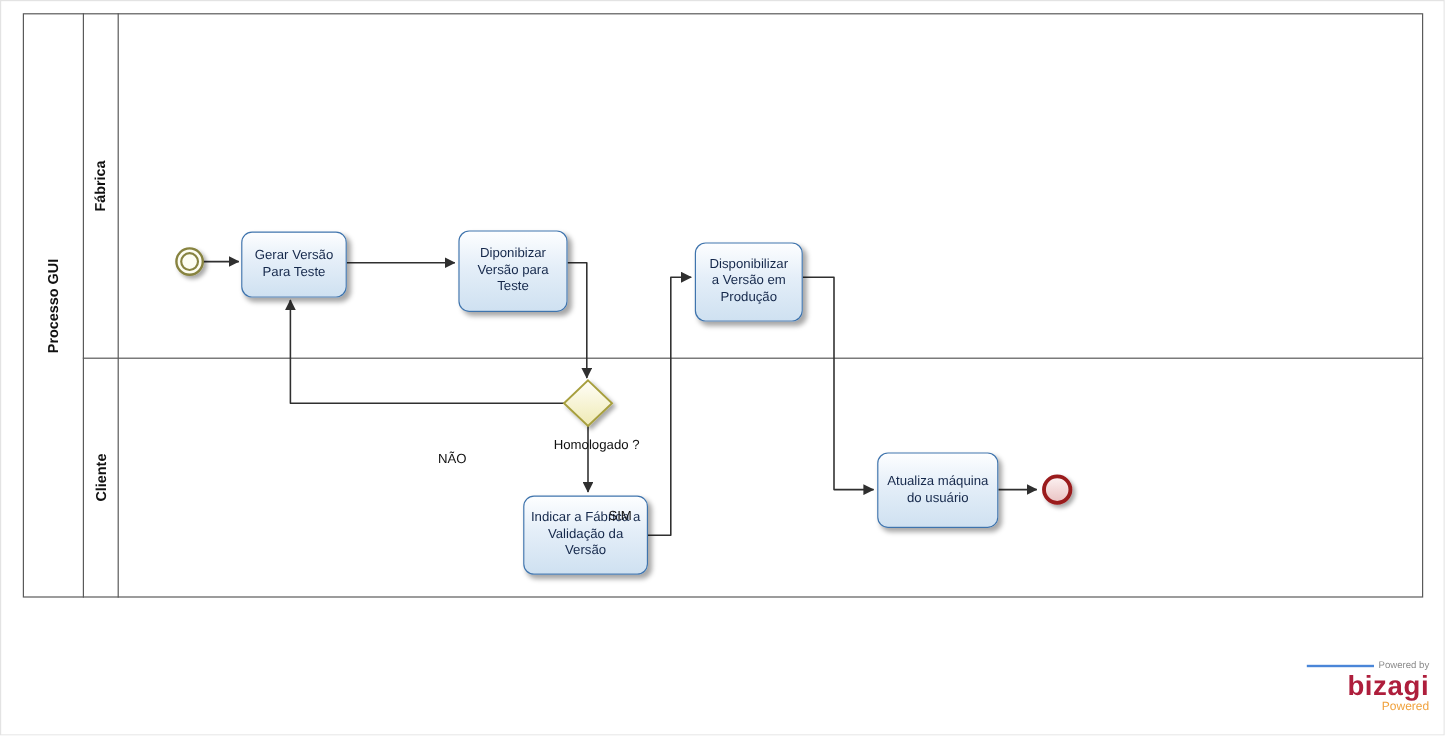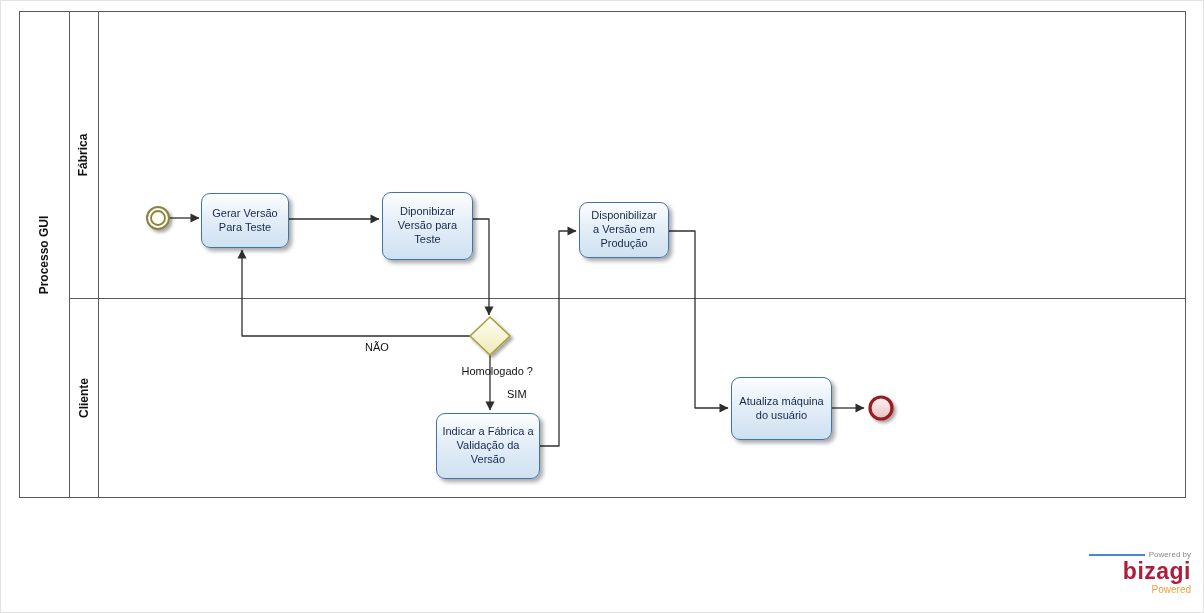--- a/index.html
+++ b/index.html
@@ -23,21 +23,21 @@
   .overlay{position:absolute;left:0;top:0;}
   
   .task{
     position:absolute;box-sizing:border-box;border:1.5px solid #3f74ad;border-radius:9px;
     background:linear-gradient(180deg,#fdfeff 0%,#e4eef8 45%,#cfe1f1 100%);
     box-shadow:3px 3px 4px rgba(0,0,0,0.35);
     display:flex;align-items:center;justify-content:center;text-align:center;
   }
   .task-label{font-size:11px;line-height:1.25;color:#15284b;white-space:pre-line;}
   
-  .edge-label{position:absolute;font-size:11px;color:#111;}
+  .edge-label{position:absolute;font-size:11px;color:#111;margin-top:36px;}
   .gateway-label{position:absolute;left:446px;top:364px;width:86px;text-align:right;font-size:11px;color:#111;}
   
   .logo{position:absolute;left:1088px;top:549px;width:102px;text-align:right;}
   .logo-top{display:flex;align-items:center;gap:4px;justify-content:center;}
   .logo-line{flex:1;height:2px;background:#4a86d8;}
   .powered-by{font-size:8px;color:#8a8a8a;white-space:nowrap;}
   .brand{font-size:23px;font-weight:bold;color:#ae1e3c;line-height:1.05;letter-spacing:0.5px;}
   .product{font-size:10px;color:#f0a13c;margin-top:1px;}
 </style>
 </head>
@@ -105,21 +105,21 @@
 
   <div class="task" style="left:200px;top:192px;width:88px;height:55px">
     <span class="task-label">Gerar Versão
 Para Teste</span>
   </div>
   <div class="task" style="left:381px;top:191px;width:91px;height:68px">
     <span class="task-label">Diponibizar
 Versão para
 Teste</span>
   </div>
-  <div class="task" style="left:578px;top:201px;width:90px;height:56px">
+  <div class="task" style="left:578px;top:201px;width:90px;height:66px">
     <span class="task-label">Disponibilizar
 a Versão em
 Produção</span>
   </div>
   <div class="task" style="left:730px;top:376px;width:101px;height:63px">
     <span class="task-label">Atualiza máquina
 do usuário</span>
   </div>
   <div class="task" style="left:435px;top:412px;width:104px;height:66px">
     <span class="task-label">Indicar a Fábrica a

